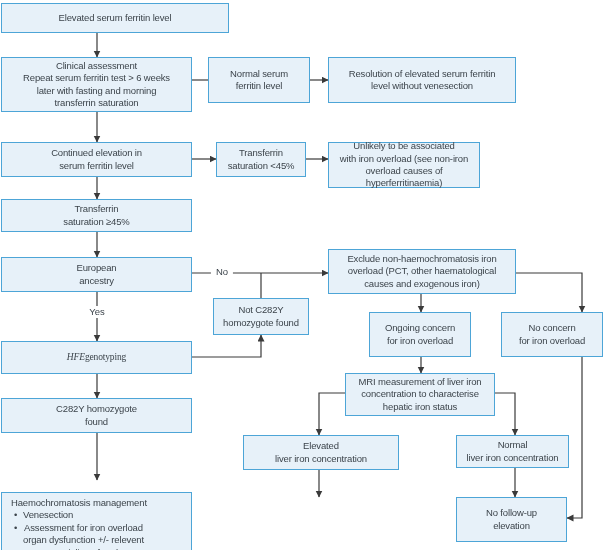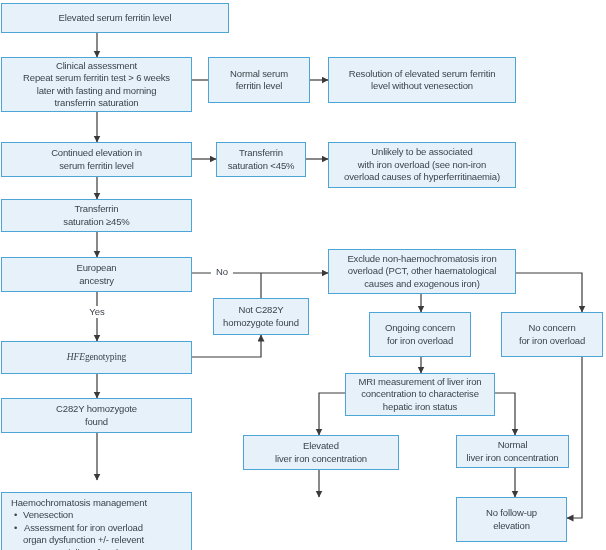--- a/index.html
+++ b/index.html
@@ -96,21 +96,21 @@
   <div class="node" style="left:1px; top:142px; width:191px; height:35px;">
     <span class="lbl">Continued elevation in
 serum ferritin level</span>
   </div>
 
   <div class="node" style="left:216px; top:142px; width:90px; height:35px;">
     <span class="lbl">Transferrin
 saturation &lt;45%</span>
   </div>
 
-  <div class="node" style="left:328px; top:142px; width:188px; height:46px;">
+  <div class="node" style="left:328px; top:142px; width:152px; height:46px;">
     <span class="lbl">Unlikely to be associated
 with iron overload (see non-iron
 overload causes of hyperferritinaemia)</span>
   </div>
 
   <div class="node" style="left:1px; top:199px; width:191px; height:33px;">
     <span class="lbl">Transferrin
 saturation ≥45%</span>
   </div>
 

